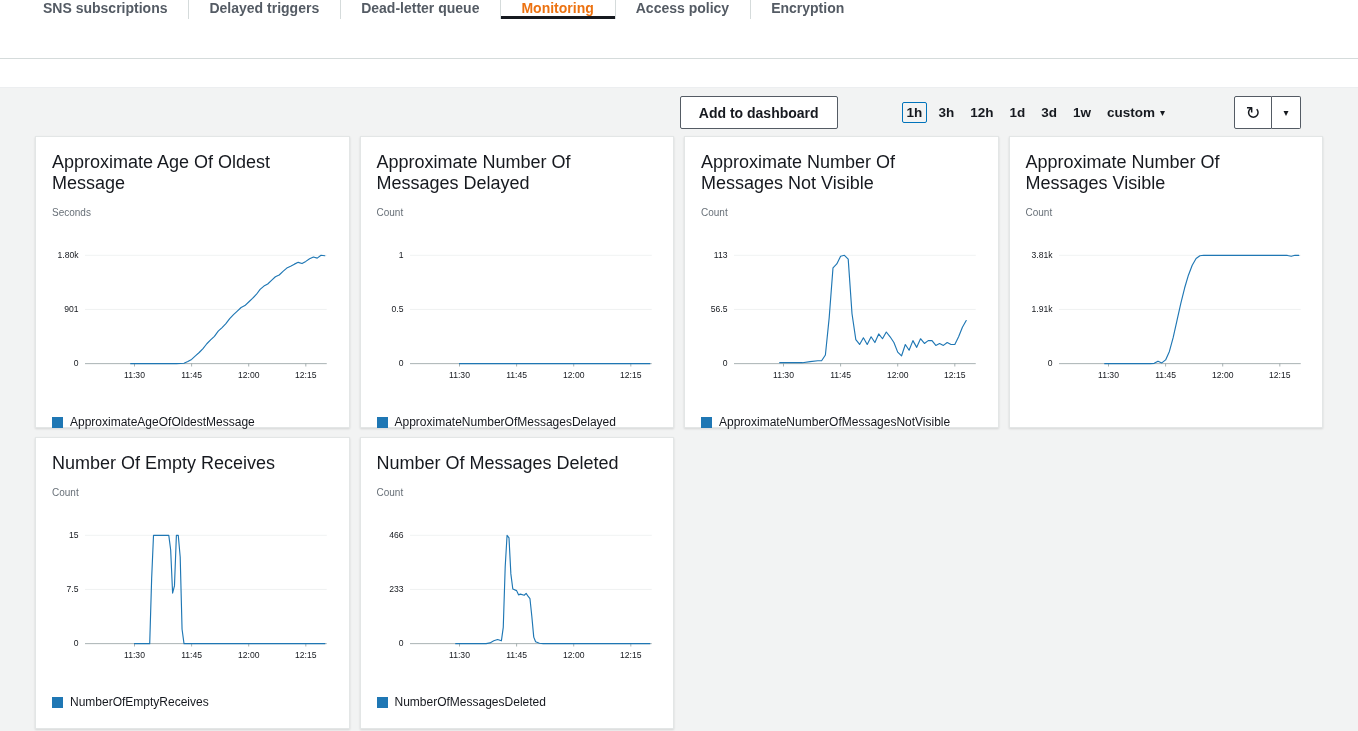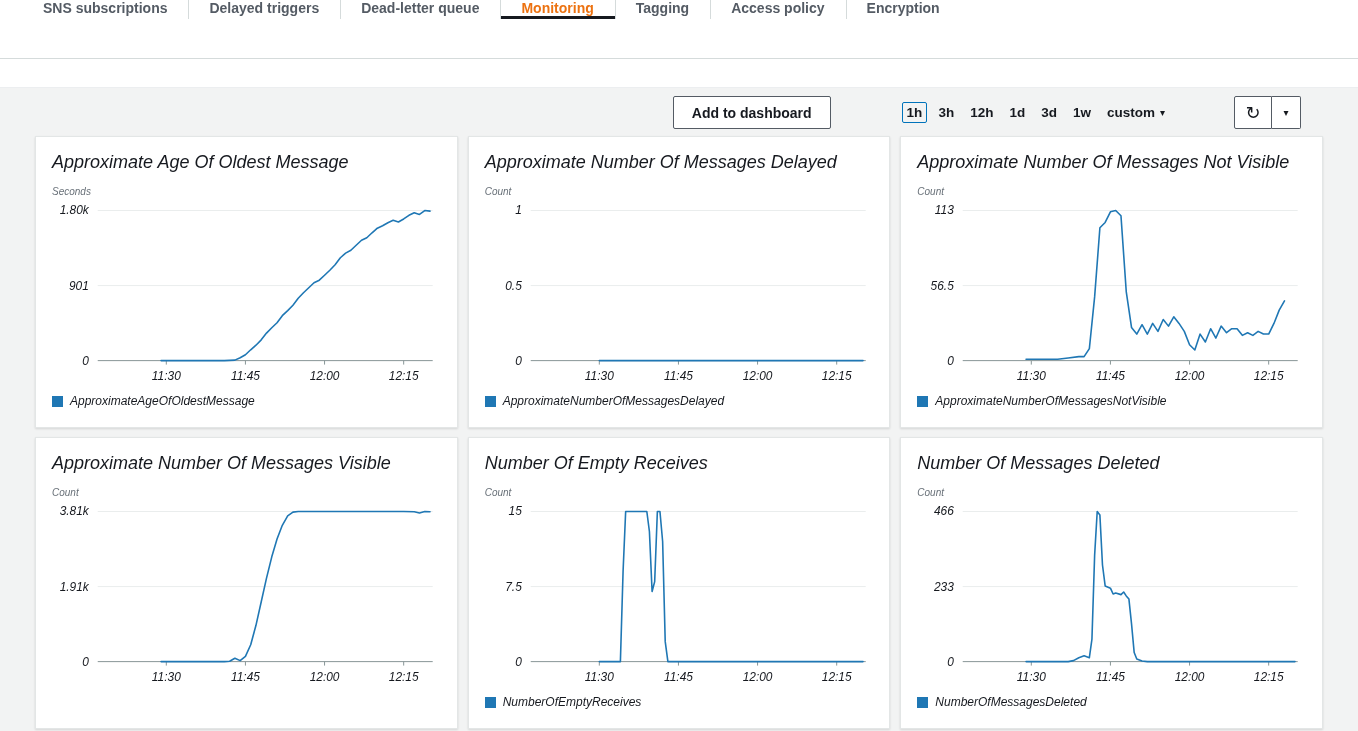--- a/index.html
+++ b/index.html
@@ -67,21 +67,20 @@
     cursor: pointer;
     margin-right: 24px;
   }
   .ranges {
     display: flex;
     align-items: center;
     gap: 6px;
     font-size: 13.5px;
     font-weight: 700;
     color: #16191f;
-    margin-left: 7px;
   }
   .range { padding: 3px 5px; cursor: pointer; }
   .range.selected {
     border: 1px solid #0073bb;
     border-radius: 2px;
     padding: 2px 4px;
   }
   .custom {
     display: inline-flex;
     align-items: center;
@@ -102,23 +101,22 @@
     font-family: inherit;
     color: #16191f;
   }
   .refresh-btn { width: 38px; border-radius: 2px 0 0 2px; font-size: 18px; }
   .refresh-caret-btn { width: 29px; border-left: none; border-radius: 0 2px 2px 0; font-size: 10px; }
 
   
   .grid {
     margin: 0 35px 6px 35px;
     display: grid;
-    grid-template-columns: repeat(3, 1fr);
+    grid-template-columns: repeat(4, 1fr);
     gap: 9px 10px;
-    font-style: italic;
   }
   .card {
     background: #fff;
     border: 1px solid #e3e6e6;
     box-shadow: 0 1px 2px rgba(0,0,0,0.12);
     height: 292px;
     padding: 15px 16px 8px 16px;
   }
   .card h3 {
     font-size: 18px;
@@ -147,21 +145,20 @@
   .swatch { width: 11px; height: 11px; display: inline-block; background: #1f77b4; }
 </style>
 </head>
 <body>
 
 <nav class="tabbar">
   <div class="tab">SNS subscriptions</div>
   <div class="tab">Delayed triggers</div>
   <div class="tab">Dead-letter queue</div>
   <div class="tab active">Monitoring</div>
-  <div class="tab">Tagging</div>
   <div class="tab">Access policy</div>
   <div class="tab">Encryption</div>
 </nav>
 
 <div class="white-strip"></div>
 
 <div class="content">
 
   <div class="toolbar">
     <button class="btn-dashboard">Add to dashboard</button>

